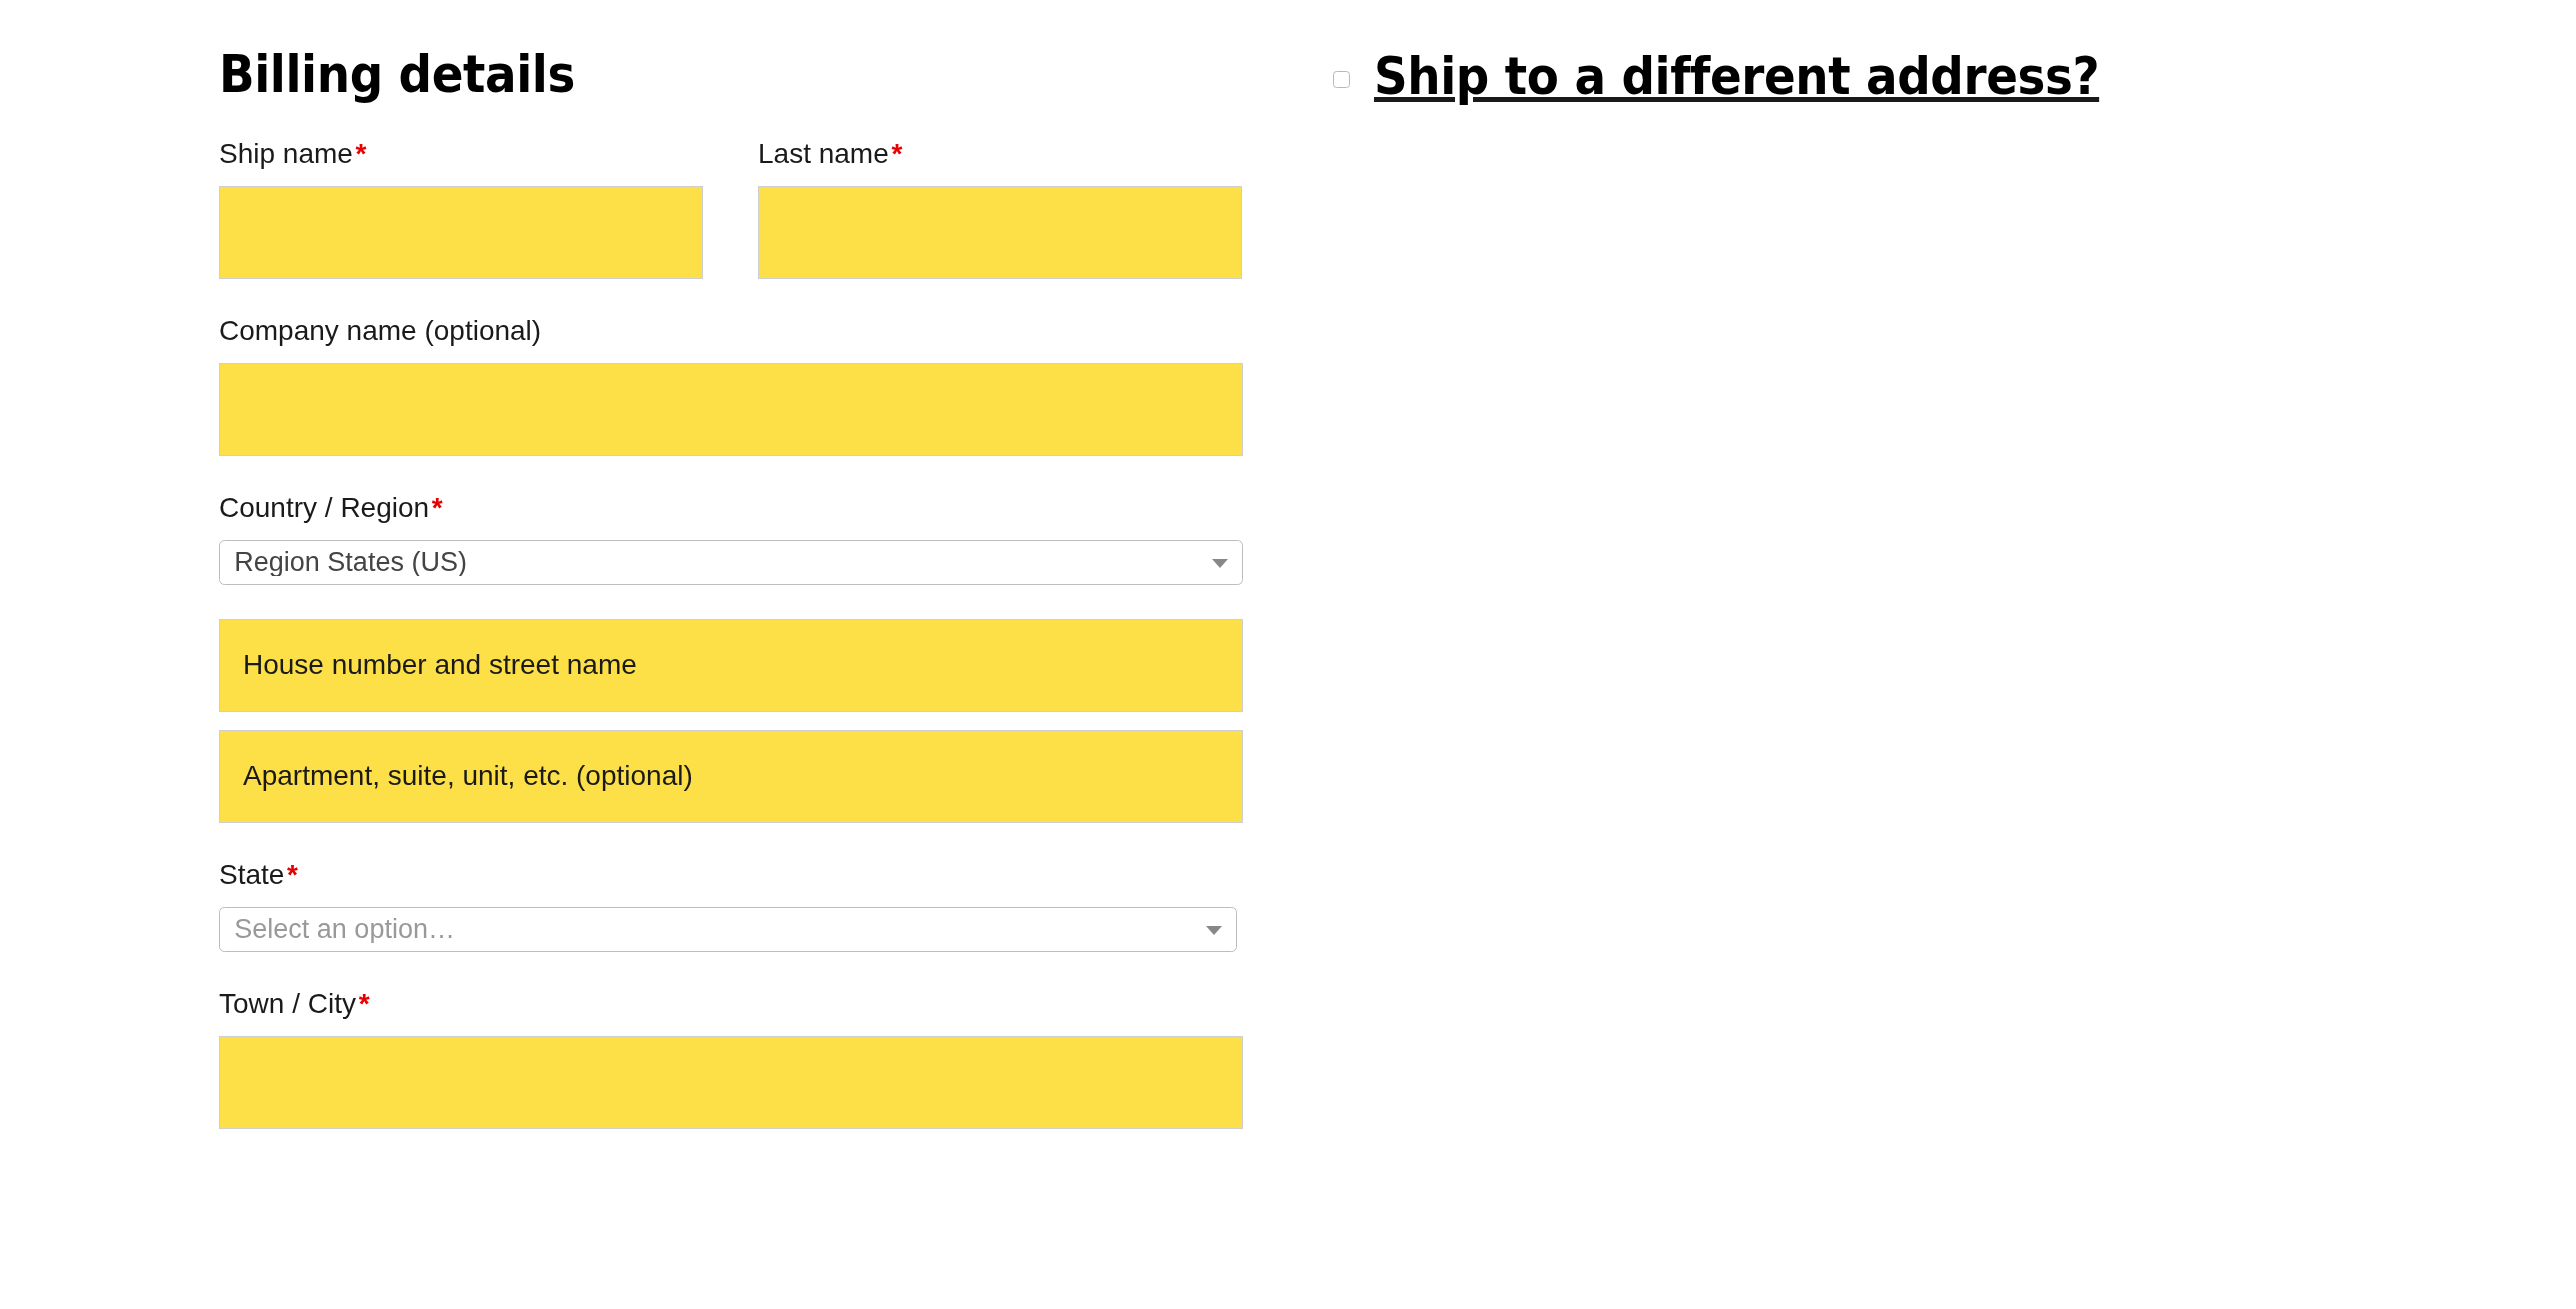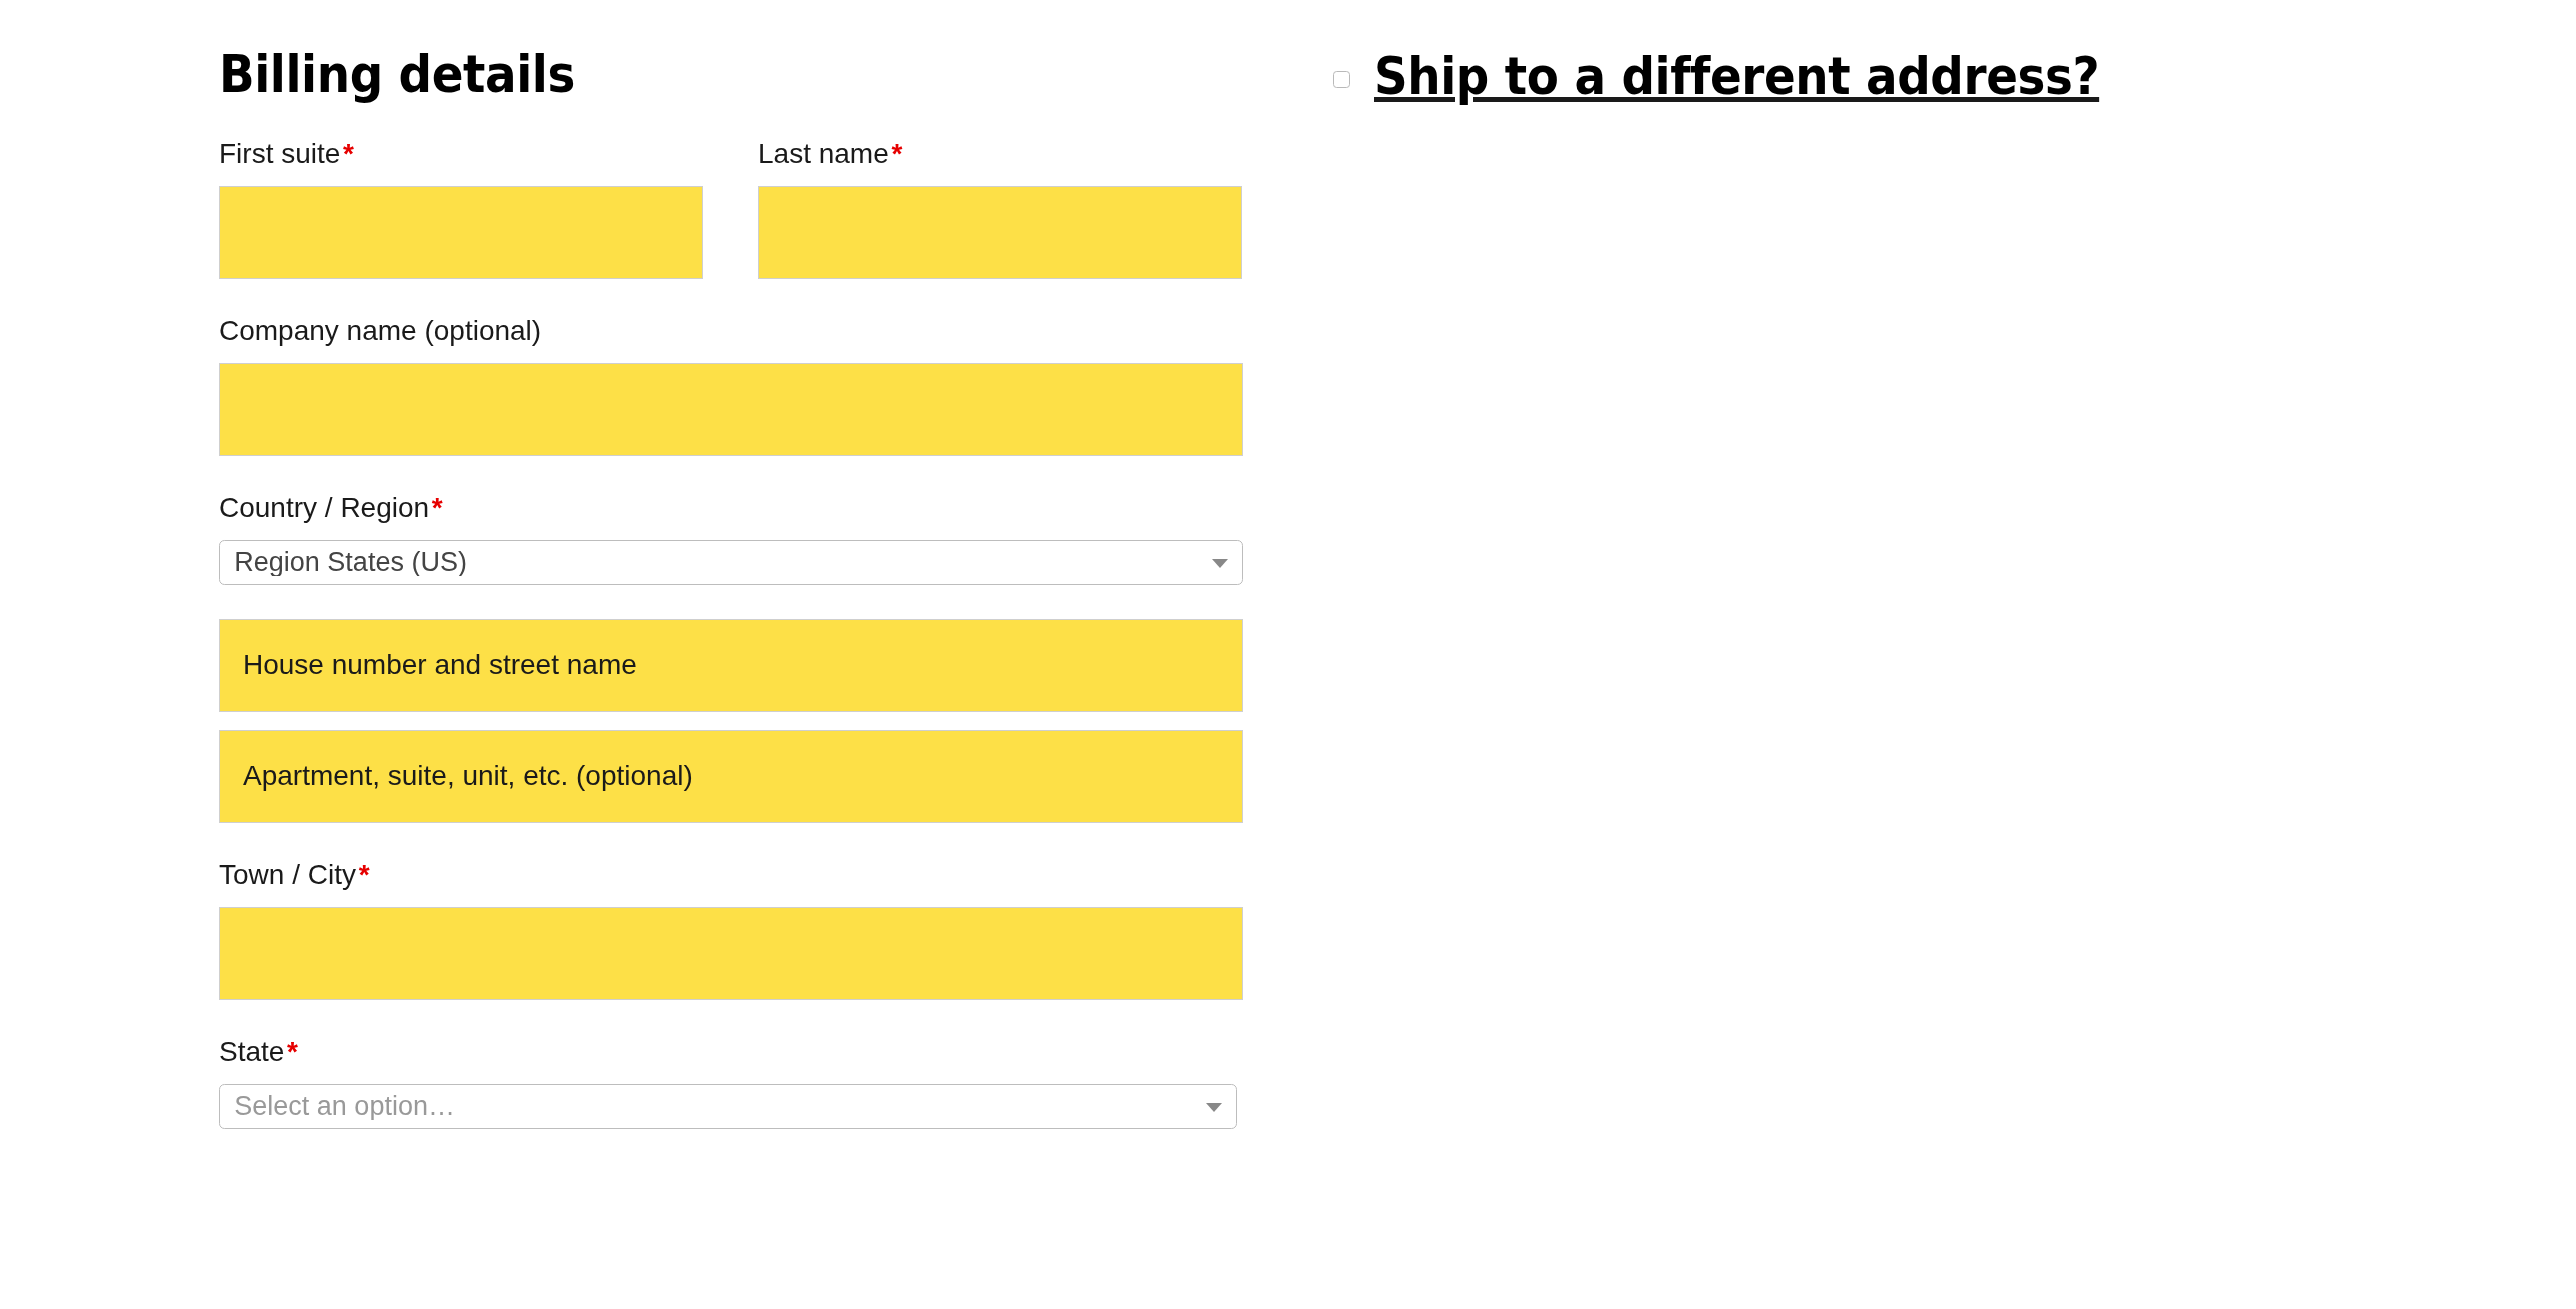--- a/index.html
+++ b/index.html
@@ -171,21 +171,21 @@
 
 <div class="checkout">
 
   <div class="col-billing">
 
     <h3 class="section-title">Billing details</h3>
 
     <div class="row-2col">
       <div class="form-col">
         <label class="field-label">
-          <span>First suite</span><span class="req">*</span>
+          <span>Ship name</span><span class="req">*</span>
         </label>
         <input class="text-input" type="text" value="" style="">
       </div>
       <div class="form-col">
         <label class="field-label">
           <span>Last name</span><span class="req">*</span>
         </label>
         <input class="text-input" type="text" value="" style="">
       </div>
     </div>
@@ -207,33 +207,33 @@
       </div>
     </div>
 
     <div class="form-row">
       <input class="text-input" type="text" placeholder="House number and street name" style="">
       <input class="text-input addr2" type="text" placeholder="Apartment, suite, unit, etc. (optional)" style="">
     </div>
 
     <div class="form-row">
       <label class="field-label">
-        <span>Town / City</span><span class="req">*</span>
-      </label>
-      <input class="text-input" type="text" value="" style="">
-    </div>
-
-    <div class="form-row">
-      <label class="field-label">
         <span>State</span><span class="req">*</span>
       </label>
       <div class="select2 narrow">
         <span class="s2-text placeholder">Select an option…</span>
         <span class="caret"></span>
       </div>
+    </div>
+
+    <div class="form-row">
+      <label class="field-label">
+        <span>Town / City</span><span class="req">*</span>
+      </label>
+      <input class="text-input" type="text" value="" style="">
     </div>
 
   </div>
 
   <div class="col-shipping">
     <div class="ship-heading">
       <span class="checkbox"></span>
       <h3 class="section-title">Ship to a different address?</h3>
     </div>
   </div>

